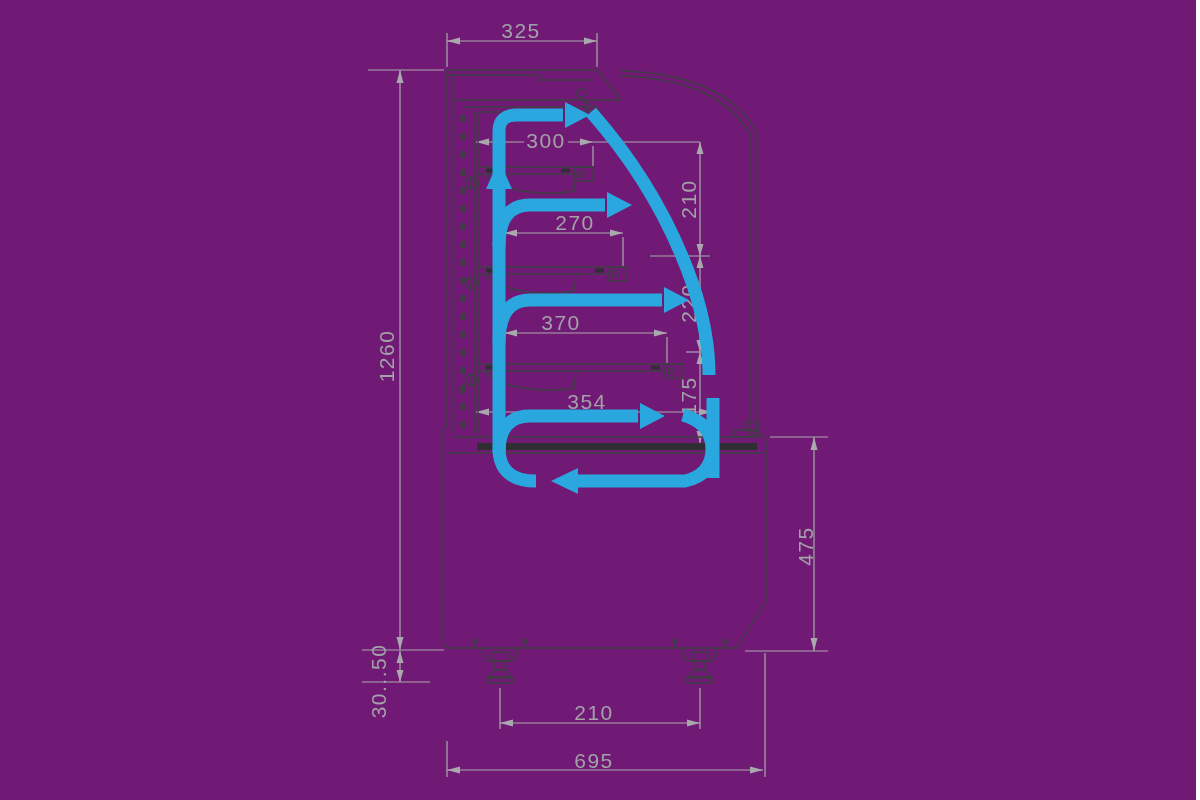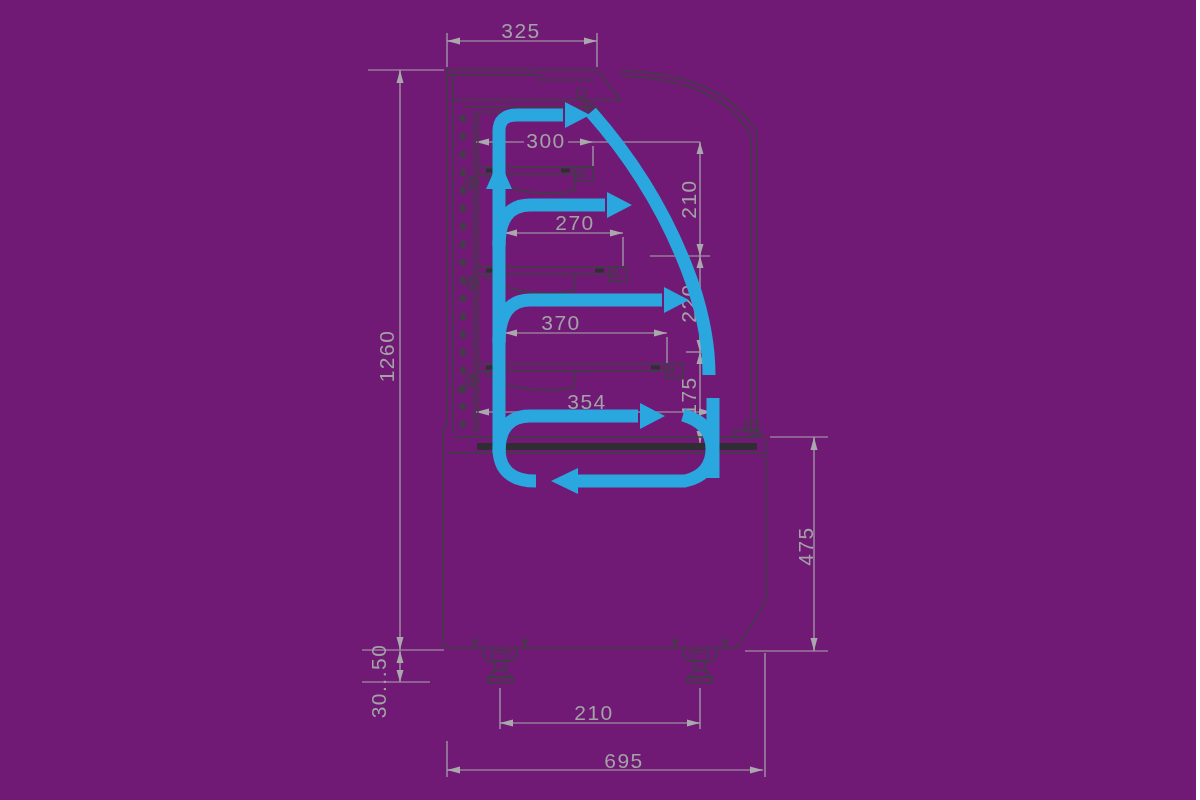--- a/index.html
+++ b/index.html
@@ -20,21 +20,21 @@
   <div class="dim" style="left:575px;top:222px">270</div>
   <div class="dim" style="left:561px;top:322px">370</div>
   <div class="dim" style="left:587px;top:401px">354</div>
   <div class="dim rot" style="left:386px;top:356px">1260</div>
   <div class="dim rot" style="left:688px;top:199px">210</div>
   <div class="dim rot" style="left:688px;top:303px">220</div>
   <div class="dim rot" style="left:688px;top:396px">175</div>
   <div class="dim rot" style="left:805px;top:546px">475</div>
   <div class="dim rot" style="left:378px;top:681px">30...50</div>
   <div class="dim" style="left:594px;top:712px">210</div>
-  <div class="dim" style="left:624px;top:760px">695</div>
+  <div class="dim" style="left:594px;top:760px">695</div>
 
   <svg id="draw-svg" width="1200" height="800" viewBox="0 0 1200 800">
 
     <g stroke="#a9a9ad" stroke-width="1.2" fill="none">
 
       <line x1="447" y1="33" x2="447" y2="67"></line>
         <line x1="597" y1="33" x2="597" y2="67"></line>
       <line x1="447" y1="41" x2="597" y2="41"></line>
 
       <line x1="476" y1="142" x2="524" y2="142"></line>

